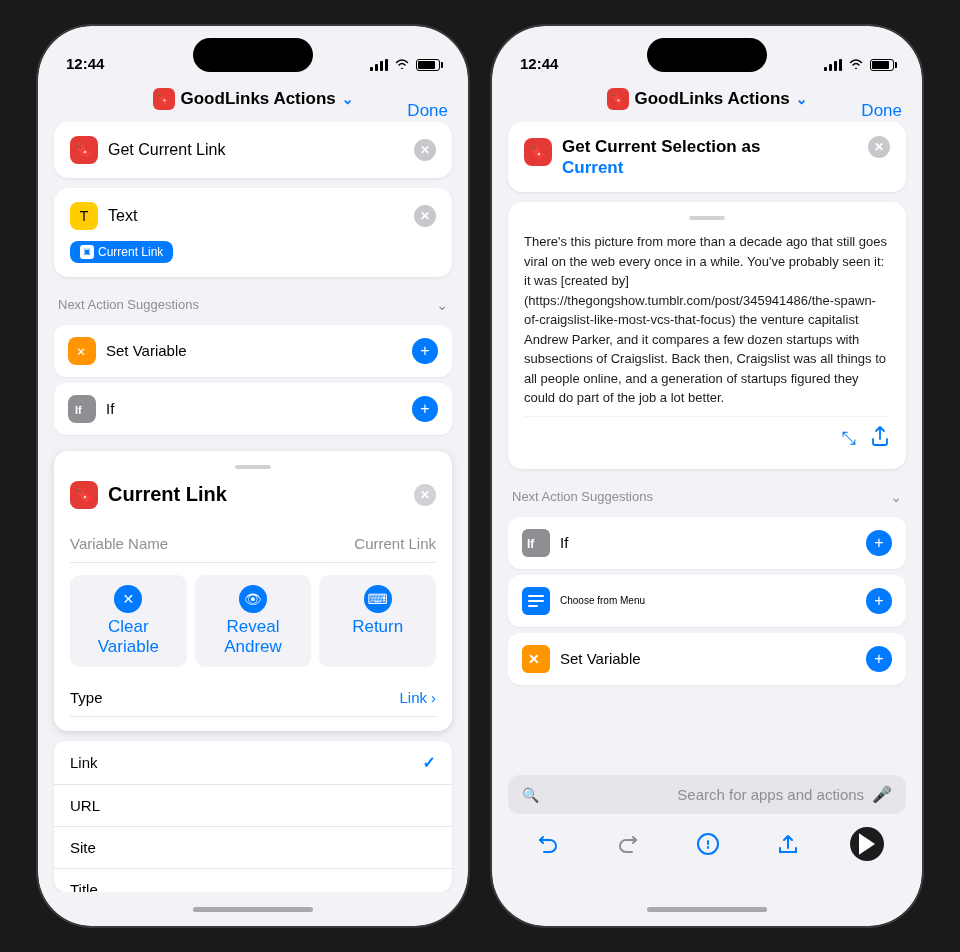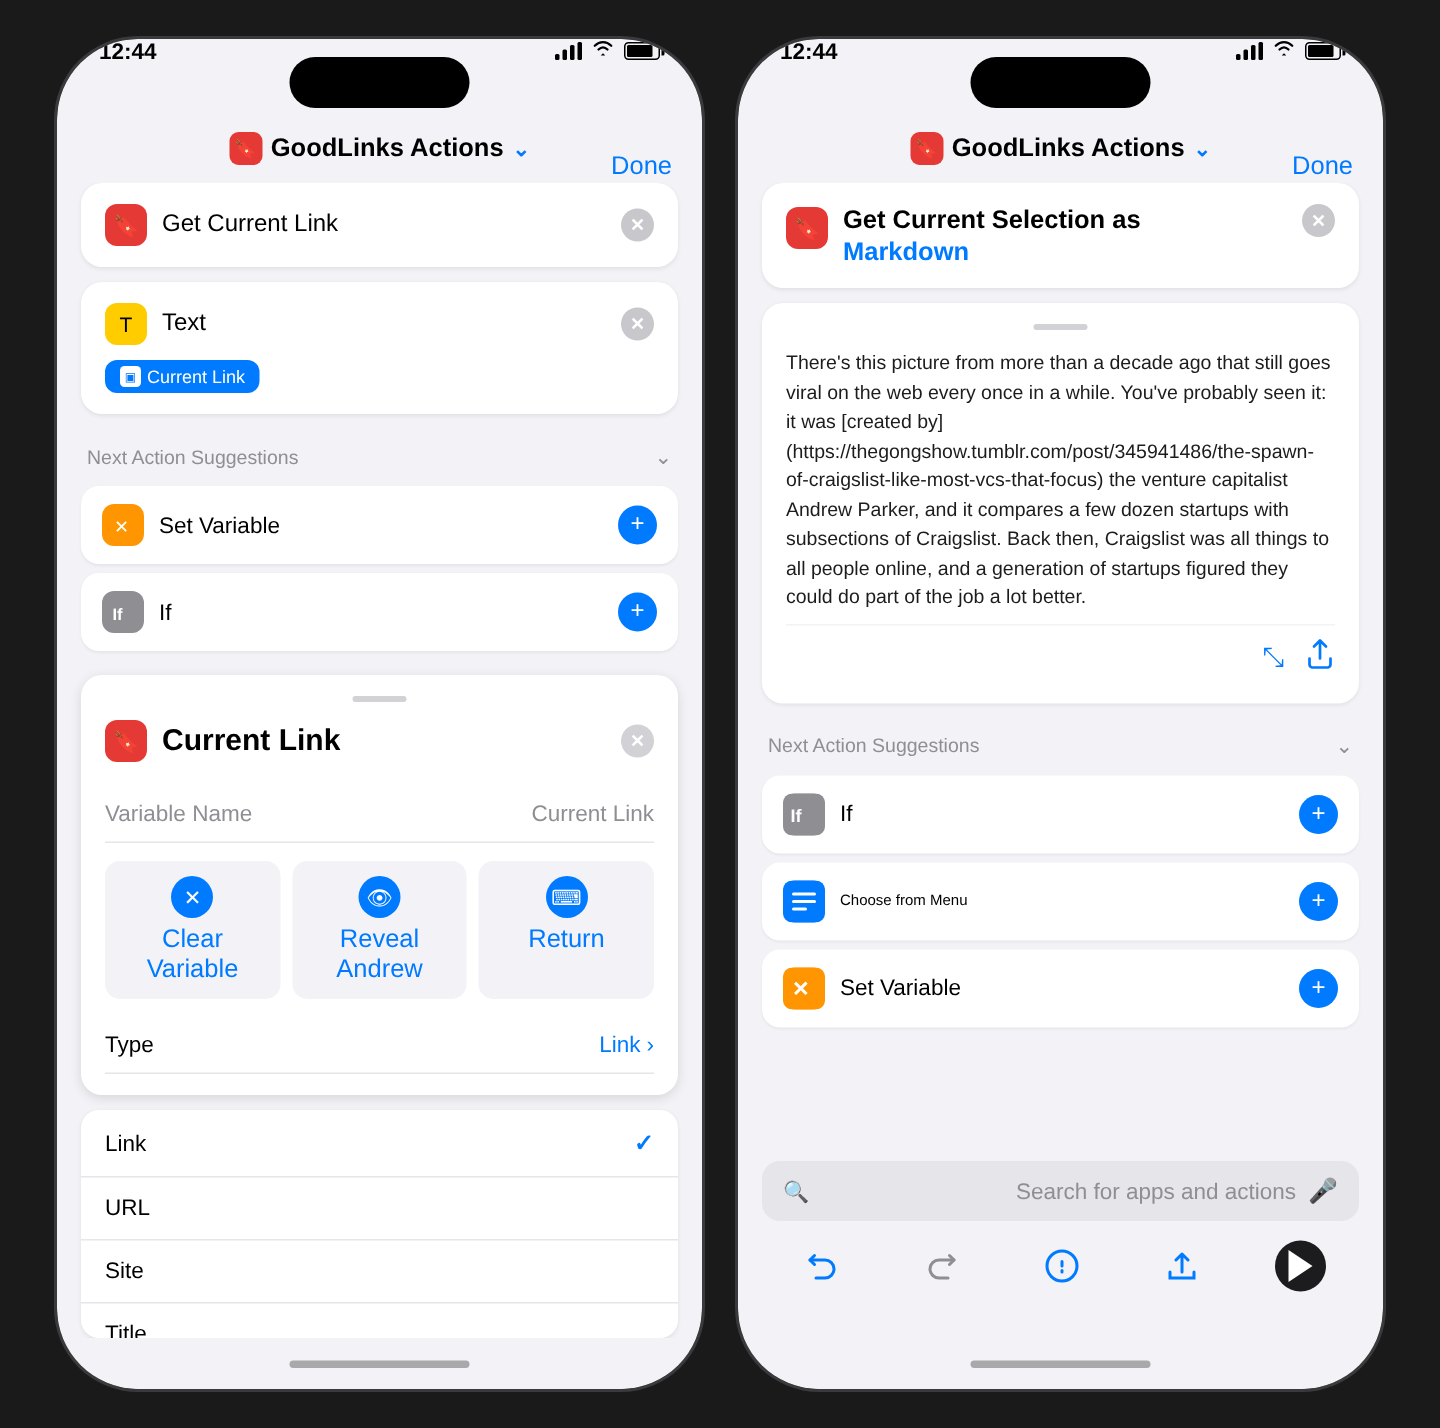--- a/index.html
+++ b/index.html
@@ -52,21 +52,21 @@
       height: 34px;
       background: #000;
       border-radius: 20px;
       z-index: 100;
     }
 
     
     .status-bar {
       height: 54px;
       display: flex;
-      align-items: flex-start;
+      align-items: flex-end;
       justify-content: space-between;
       padding: 0 28px 8px;
       flex-shrink: 0;
       z-index: 10;
     }
 
     .status-time {
       font-size: 15px;
       font-weight: 600;
       color: #000;
@@ -771,21 +771,21 @@
 
       <div class="scrollable">
         <div class="content">
 
           <div class="markdown-card">
             <div style="display:flex;align-items:flex-start;justify-content:space-between;">
               <div style="display:flex;align-items:flex-start;gap:10px;">
                 <div class="action-card-icon icon-red" style="margin-top:2px;">🔖</div>
                 <div>
                   <div class="markdown-title">Get Current Selection as</div>
-                  <div class="markdown-link">Markdown</div>
+                  <div class="markdown-link">Current</div>
                 </div>
               </div>
               <div class="close-btn">✕</div>
             </div>
           </div>
 
           <div class="content-area">
             <div class="drag-handle"></div>
             <p>There's this picture from more than a decade ago that still goes viral on the web every once in a while. You've probably seen it: it was [created by](https://thegongshow.tumblr.com/post/345941486/the-spawn-of-craigslist-like-most-vcs-that-focus) the venture capitalist Andrew Parker, and it compares a few dozen startups with subsections of Craigslist. Back then, Craigslist was all things to all people online, and a generation of startups figured they could do part of the job a lot better.</p>
             <div class="content-area-footer">

